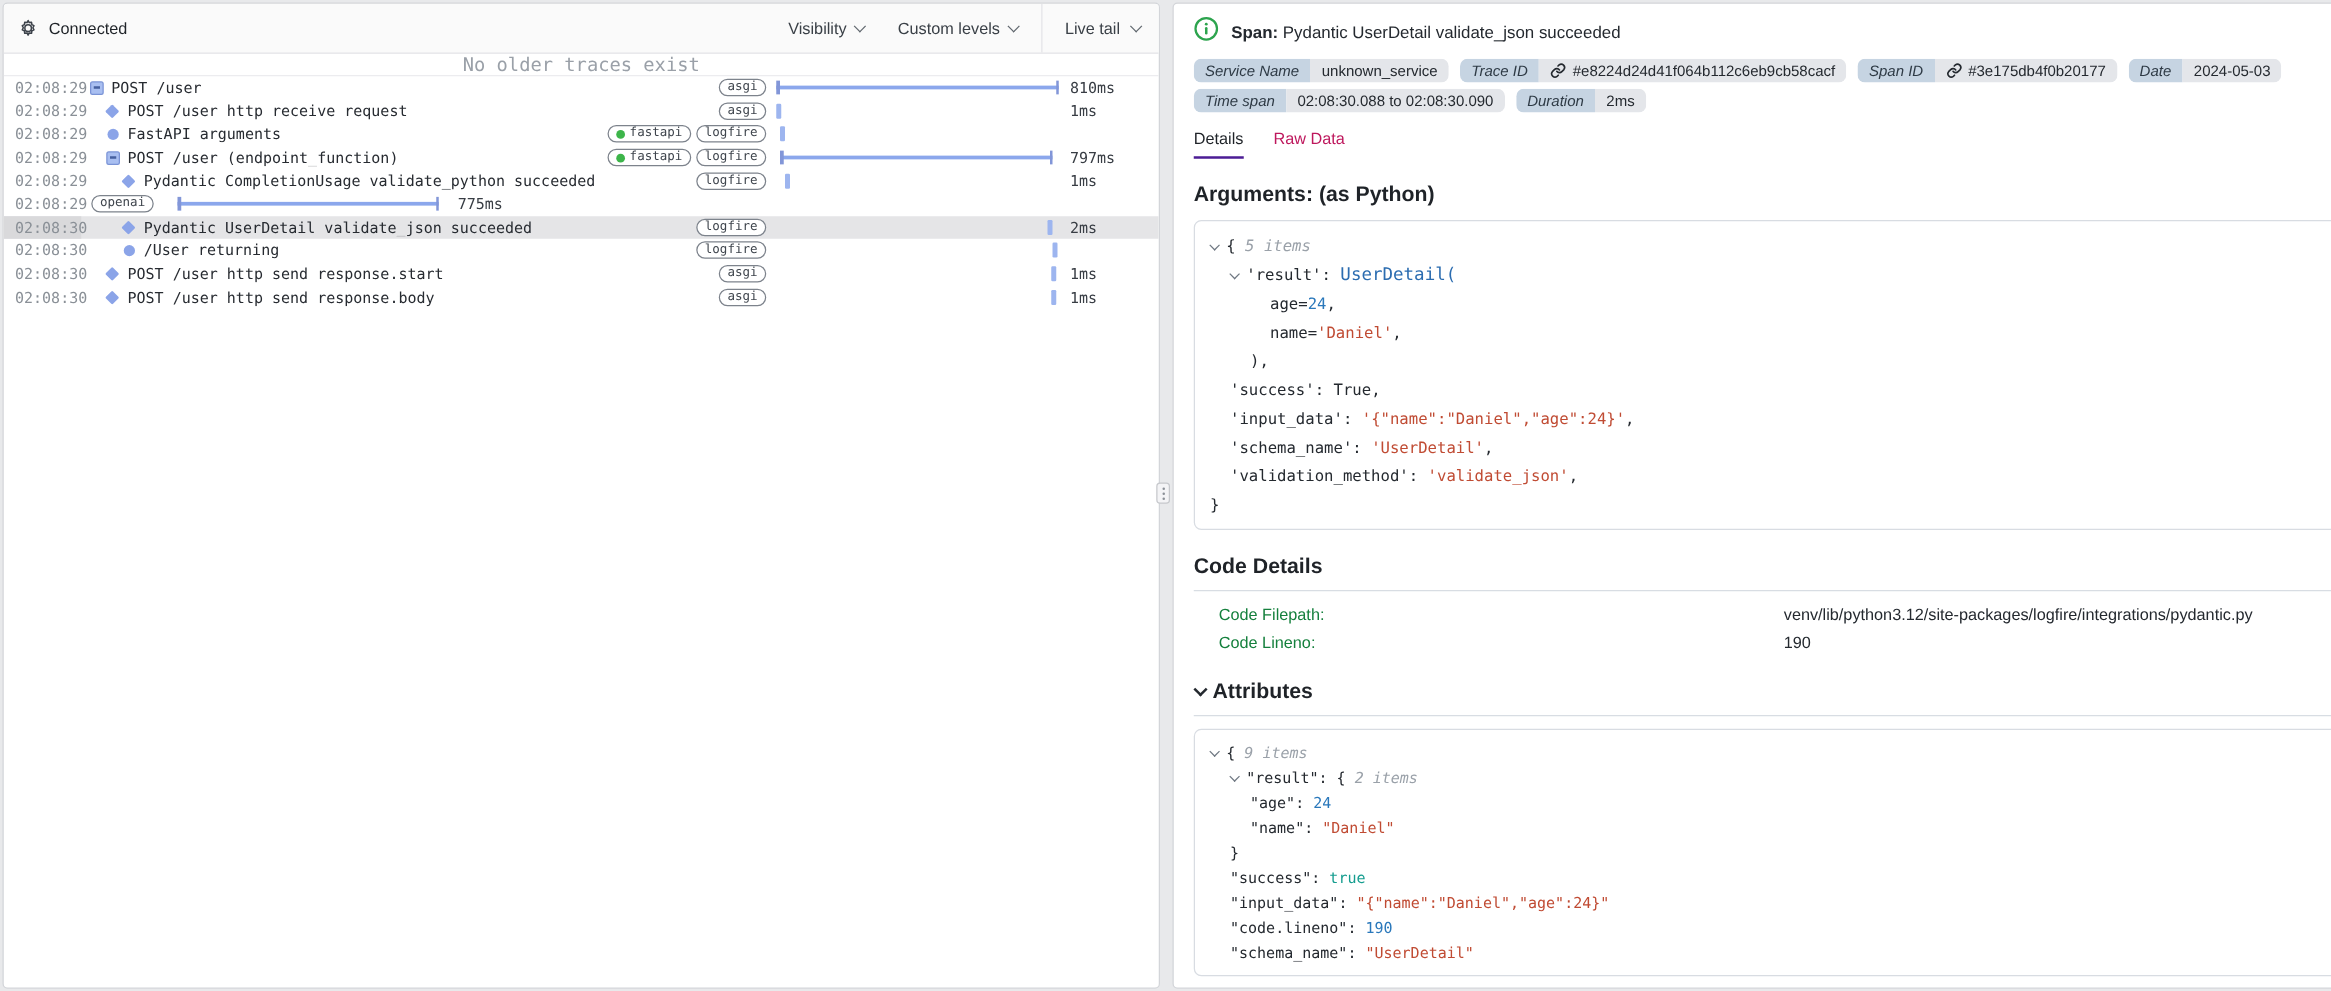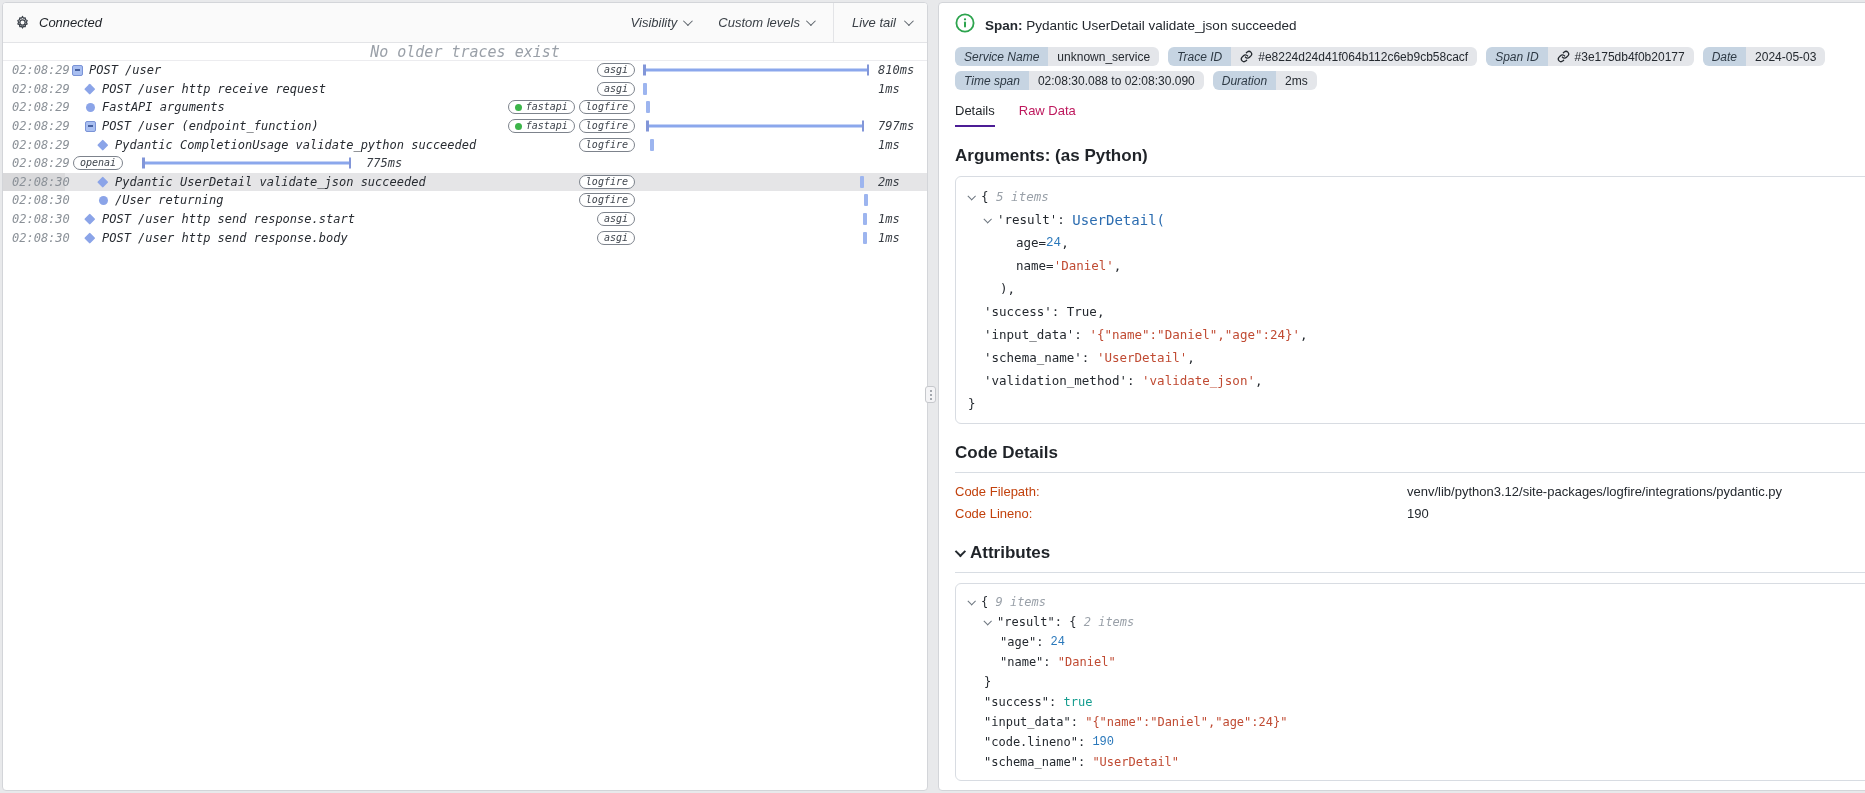--- a/index.html
+++ b/index.html
@@ -1,20 +1,20 @@
 <!DOCTYPE html>
 <html><head>
 <meta charset="utf-8">
 <style>
   * { margin:0; padding:0; box-sizing:border-box; }
   html,body { width:1865px; height:793px; }
   body { background:#e8e9eb; position:relative; font-family:"Liberation Sans",sans-serif; color:#24292f; overflow:hidden; }
 
   .panel { position:absolute; top:2px; bottom:2px; background:#fff; border:1px solid #d3d5d9; border-radius:4px; overflow:hidden; }
-  #left-panel  { left:2px;   width:926px;font-style:italic; }
+  #left-panel  { left:2px;   width:926px; }
   #right-panel { left:938px; width:1067px; }
 
   
   .lp-header { height:40px; display:flex; align-items:center; padding-left:12px; background:#fafafa; border-bottom:1px solid #e3e4e7; }
   .lp-status { font-size:13px; color:#1f2328; margin-left:9px; }
   .lp-spacer { flex:1; }
   .menu-item { display:flex; align-items:center; gap:6px; font-size:13px; color:#3a4047; cursor:pointer; }
   .mi-visibility { margin-right:28px; }
   .mi-levels { margin-right:20px; }
   .livetail-cell { border-left:1px solid #e3e4e7; align-self:stretch; display:flex; align-items:center; gap:8px; padding:0 16px 0 18px; font-size:13px; color:#3a4047; cursor:pointer; }
@@ -35,21 +35,21 @@
   .t-circle { width:9px; height:9px; background:#8ba4e8; border-radius:50%; }
   .tlabel { color:#272b31; white-space:nowrap; }
   .cb { display:flex; gap:4px; margin:0 8px; flex:none; }
   .badge { border:1px solid #7d838c; border-radius:8px; padding:0 6px; height:14px; font-size:10px; line-height:12px; color:#3f454d; background:#fff; display:flex; align-items:center; gap:4px; font-family:"DejaVu Sans Mono",monospace; }
   .badge .dot { width:7px; height:7px; border-radius:50%; background:#3db54a; }
   .ctl { width:226px; position:relative; align-self:stretch; flex:none; }
   .bar-span { position:absolute; top:50%; transform:translateY(-50%); height:3px; background:#8ba7ec; }
   .bar-span::before, .bar-span::after { content:""; position:absolute; width:2.5px; height:11px; top:-4px; background:#8296d8; }
   .bar-span::before { left:0; } .bar-span::after { right:0; }
   .bar-tick { position:absolute; top:50%; transform:translateY(-50%); width:4px; height:12px; border-radius:1px; background:#9db5ef; }
-  .cd { width:58px; padding-left:9px; color:#383d44; flex:none; }
+  .cd { width:80px; padding-left:9px; color:#383d44; flex:none; }
 
   #resize-handle { position:absolute; left:925px; top:386px; width:11px; height:17px; background:#f4f4f6; border:1px solid #c6c8cc; border-radius:3px; z-index:5; display:flex; flex-direction:column; align-items:center; justify-content:center; gap:2px; cursor:col-resize; }
   #resize-handle i { width:2px; height:2px; border-radius:50%; background:#8a8f96; }
 
   
   .rp { padding:10px 16px 0 16px; height:100%; }
   .rp-header { display:flex; align-items:center; height:24px; }
   .rp-title { margin-left:10px; font-size:13.5px; }
   .rp-title b { font-weight:bold; }
   .rp-hicons { margin-left:auto; display:flex; align-items:center; gap:15px; }
@@ -72,28 +72,28 @@
   .code-box { margin-top:10px; border:1px solid #d8dce2; border-radius:6px; padding:8px 12px; font-family:"DejaVu Sans Mono",monospace; font-size:12.5px; color:#24292f; }
   .code-line { display:flex; align-items:center; white-space:pre; }
   .args .code-line { height:23px; }
   .attrs .code-line { height:20px; font-size:12px; }
   .code-chev { width:13px; flex:none; display:flex; align-items:center; cursor:pointer; }
   .code-chev s { width:6px; height:6px; border-right:1.4px solid #6e7781; border-bottom:1.4px solid #6e7781; transform:rotate(45deg) translateY(-1px); }
   .tok-plain { color:#24292f; }
   .tok-key { color:#24292f; }
   .tok-kw { color:#24292f; }
   .tok-str { color:#c04b33; }
-  .tok-num { color:#2a78bb;font-family:Liberation Mono, monospace; }
+  .tok-num { color:#2a78bb; }
   .tok-bool { color:#159d8f; }
   .tok-class { color:#2b6cb0; font-size:14px; }
   .tok-meta { color:#9aa1a9; font-style:italic; }
 
   .kv-row { display:flex; align-items:center; height:21.5px; font-size:13px; }
   .kv-row:first-of-type { margin-top:8px; }
-  .kv-label { width:452px; color:#c2410c; flex:none; }
+  .kv-label { width:452px; color:#15803d; flex:none;margin-left:20px; }
   .kv-value { color:#24292f; }
 
   .attr-chev { display:flex; align-items:center; cursor:pointer; }
   .attr-chev s { width:8px; height:8px; border-right:2px solid #24292f; border-bottom:2px solid #24292f; transform:rotate(45deg) translateY(-2px); }
 </style>
 </head>
 <body>
 
 <div class="panel" id="left-panel">
   <div class="lp-header">

